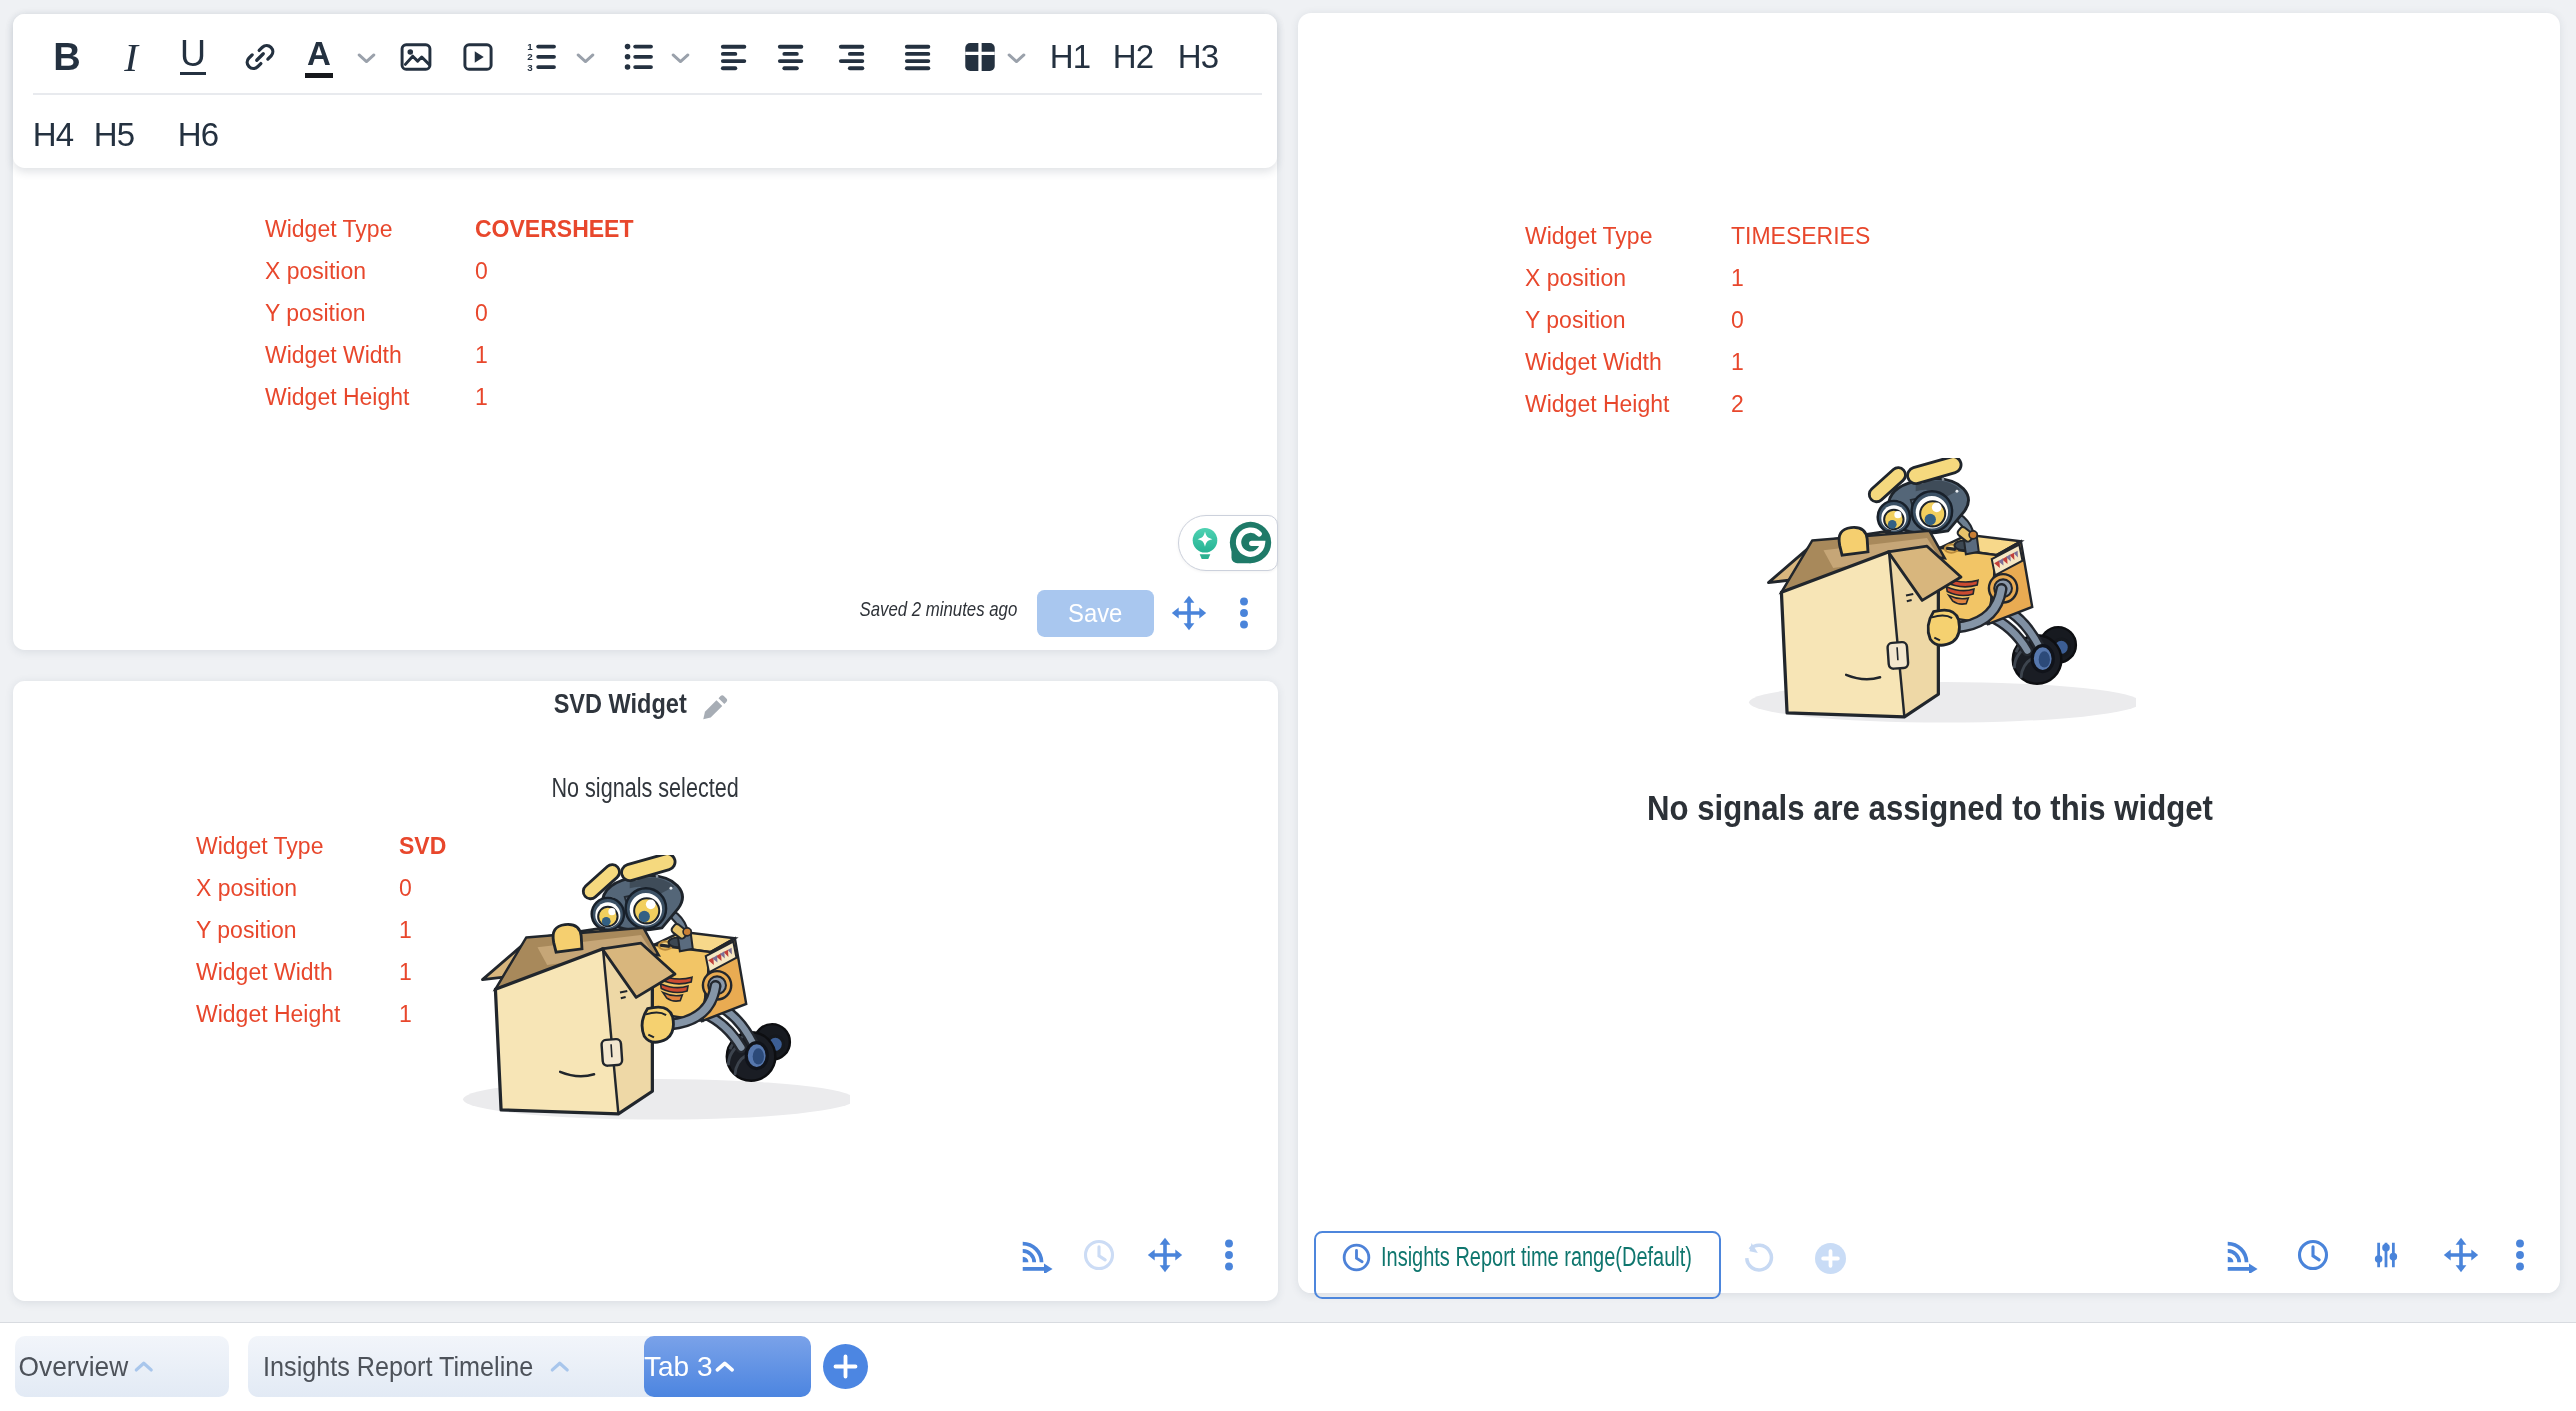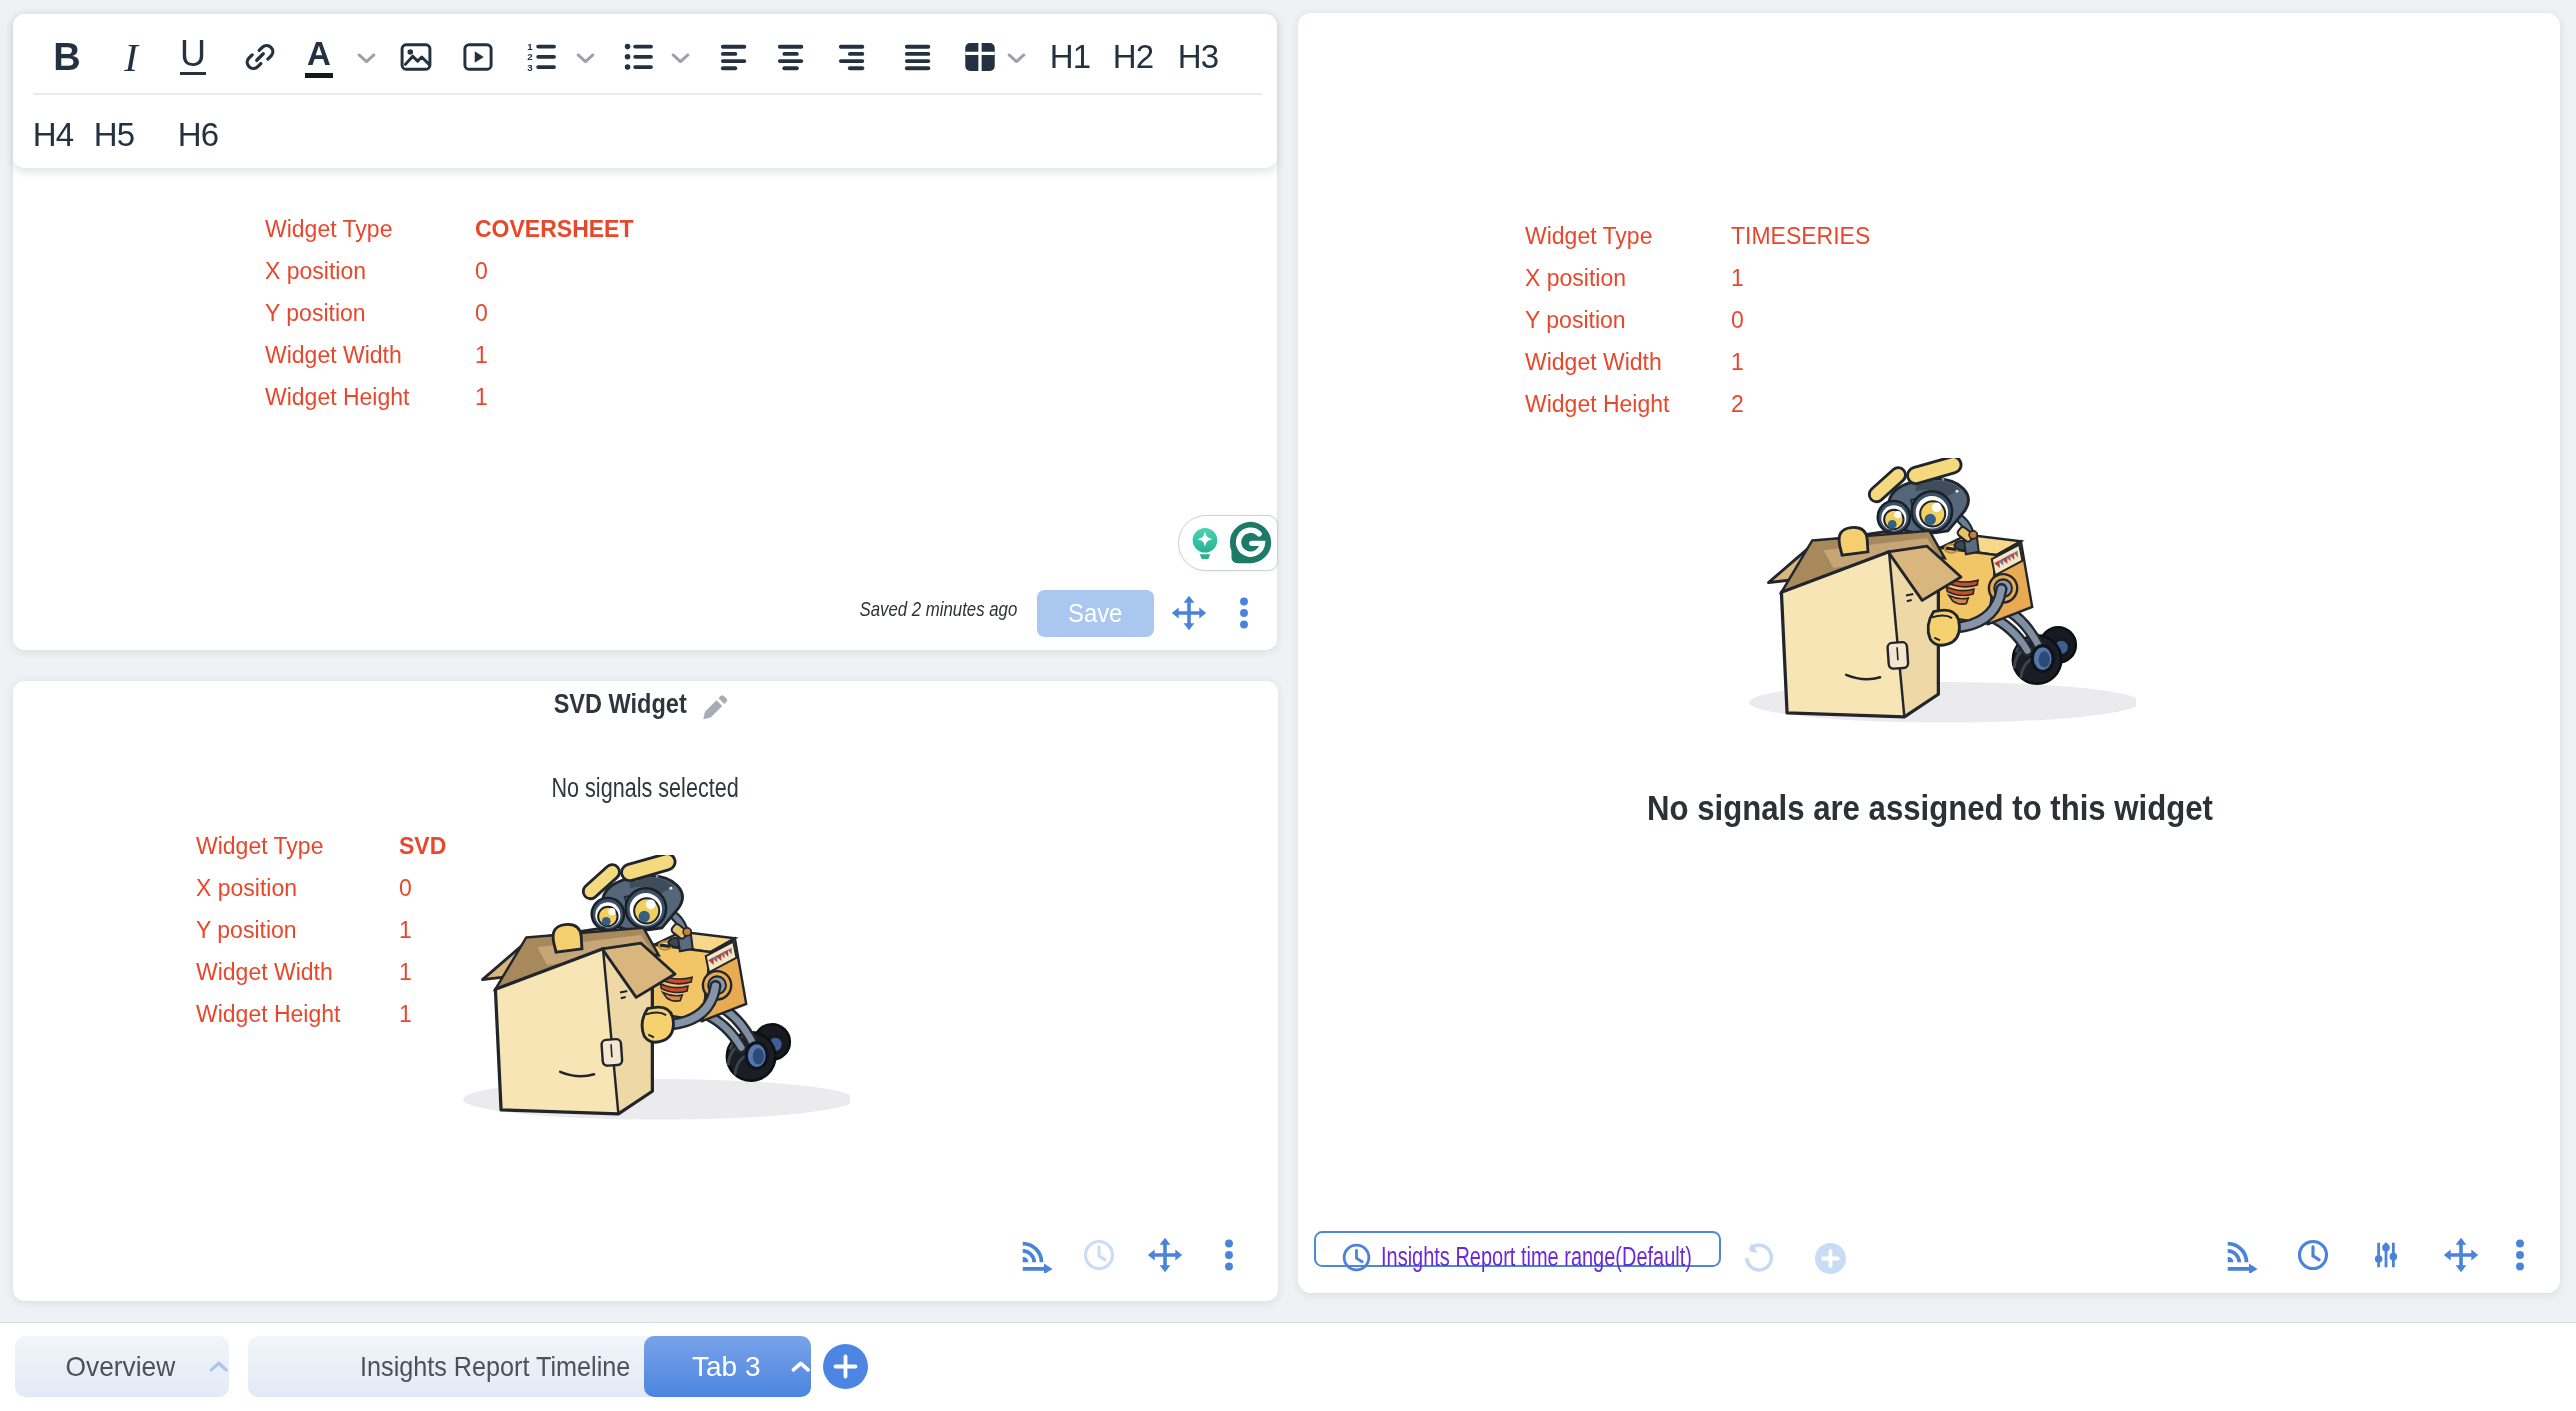--- a/index.html
+++ b/index.html
@@ -4,21 +4,21 @@
 html,body{width:2576px;height:1411px;overflow:hidden;background:#eff1f4;font-family:"Liberation Sans",sans-serif}
 .abs{position:absolute}
 .card{position:absolute;background:#fff;border-radius:11.6px;box-shadow:0 1.7px 8.3px rgba(40,55,80,.10)}
 .tbl{position:absolute;color:#e8472c;font-size:23px}
 .tbl .r{position:relative;height:42px;line-height:42px;white-space:nowrap}
 .tbl .v{position:absolute;top:0}
 .ti{position:absolute;display:flex;align-items:center;justify-content:center;color:#243140}
 .ic{display:block}
 .ltr{font-weight:700;font-size:38px;color:#243140}
 .hbtn{font-size:33px;font-weight:500;color:#243140;letter-spacing:-0.8px}
-.pill{position:absolute;top:1336px;height:61px;border-radius:10px;display:flex;align-items:center;justify-content:flex-end;gap:29px;background:linear-gradient(180deg,#f2f5fa,#e2eaf5);font-size:28px;color:#4d525a}
+.pill{position:absolute;top:1336px;height:61px;border-radius:10px;display:flex;align-items:center;justify-content:flex-start;gap:1px;background:linear-gradient(180deg,#f2f5fa,#e2eaf5);font-size:28px;color:#4d525a}
 </style></head>
 <body>
 <svg width="0" height="0" style="position:absolute">
     <defs>
 <linearGradient id="teal" x1="0" y1="0" x2="0" y2="1">
         <stop offset="0" stop-color="#4fd2b2"></stop>
         <stop offset="1" stop-color="#25b394"></stop>
       </linearGradient>
 <symbol id="robot" viewBox="0 0 500 330">
 <ellipse cx="264" cy="302" rx="242" ry="25" fill="#ebebed"></ellipse>
@@ -308,21 +308,21 @@
 <div class="r">X position<span class="v" style="left:206px">1</span></div>
 <div class="r">Y position<span class="v" style="left:206px">0</span></div>
 <div class="r">Widget Width<span class="v" style="left:206px">1</span></div>
 <div class="r">Widget Height<span class="v" style="left:206px">2</span></div>
 </div>
 <svg class="abs" style="left:1731px;top:458px" width="405" height="267" viewBox="0 0 490 323">
     <use href="#robot"></use>
   </svg>
 <div class="abs" style="left:1516px;top:788px;width:827px;text-align:center;font-size:35px;font-weight:700;color:#2c3137"><span style="display:inline-block;transform:scaleX(.89)">No signals are assigned to this widget</span></div>
 
-<div class="abs" style="left:1314px;top:1231px;width:407px;height:36px;border:2.1px solid #4d86dc;border-radius:8.3px;color:#6d28d9">
+<div class="abs" style="left:1314px;top:1231px;width:407px;height:68px;border:2.1px solid #4d86dc;border-radius:8.3px;color:#0f766e">
 <svg class="abs" style="left:25px;top:9px" width="31" height="31" viewBox="0 0 44 44" fill="none" stroke="#4d82d8" stroke-width="4">
       <circle cx="22" cy="22" r="17.5"></circle>
       <path d="M22 12 V23 L30 28" stroke-linecap="round"></path>
     </svg>
 <span class="abs" style="left:65px;top:0;line-height:48px;font-size:27px;display:inline-block;transform:scaleX(.74);transform-origin:left center;white-space:nowrap">Insights Report time range(Default)</span>
 </div>
 <div class="abs" style="left:1740px;top:1241px;width:35px;height:35px"><svg width="35" height="35" viewBox="0 0 44 44" fill="none">
       <path d="M12.5 10.5 a15.5 15.5 0 1 1 -4 11" stroke="#c7d9f3" stroke-width="4.4"></path>
       <path d="M14.5 2.5 L12 13 L22.5 15 Z" fill="#c7d9f3"></path>
     </svg></div>

